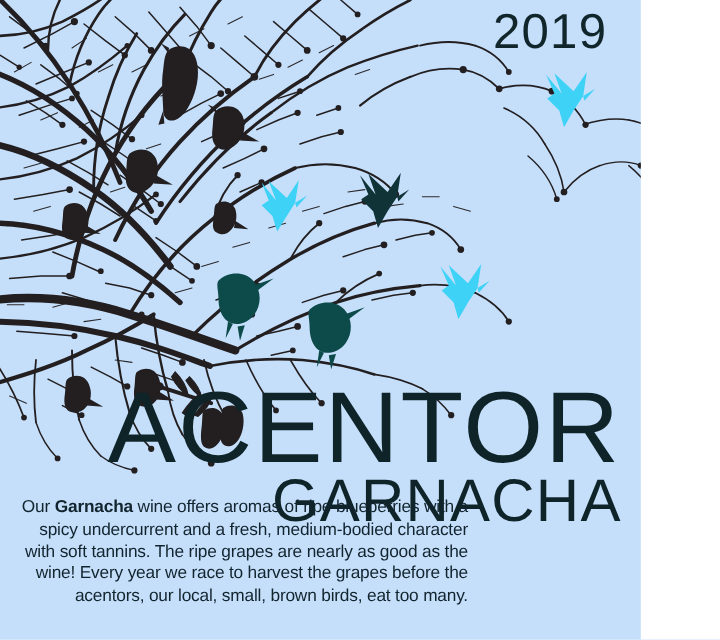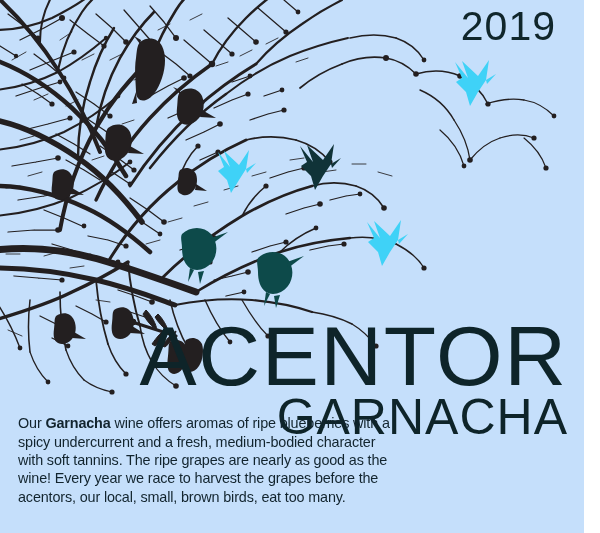--- a/index.html
+++ b/index.html
@@ -2,24 +2,25 @@
 <html><head>
 <meta charset="utf-8">
 <style>
   html,body{margin:0;padding:0;}
   body{
     font-family:"Liberation Sans", sans-serif;
     background:#ffffff;
   }
   #label{
     position:relative;
-    width:584px;
+    width:534px;
     height:533px;
     overflow:hidden;
     background:#c5dffb;
+    text-align:right;
   }
   #artwork{
     position:absolute;
     left:0; top:0;
     width:600px; height:533px;
     pointer-events:none;
   }
   #vintage{
     position:absolute;
     right:28px;

